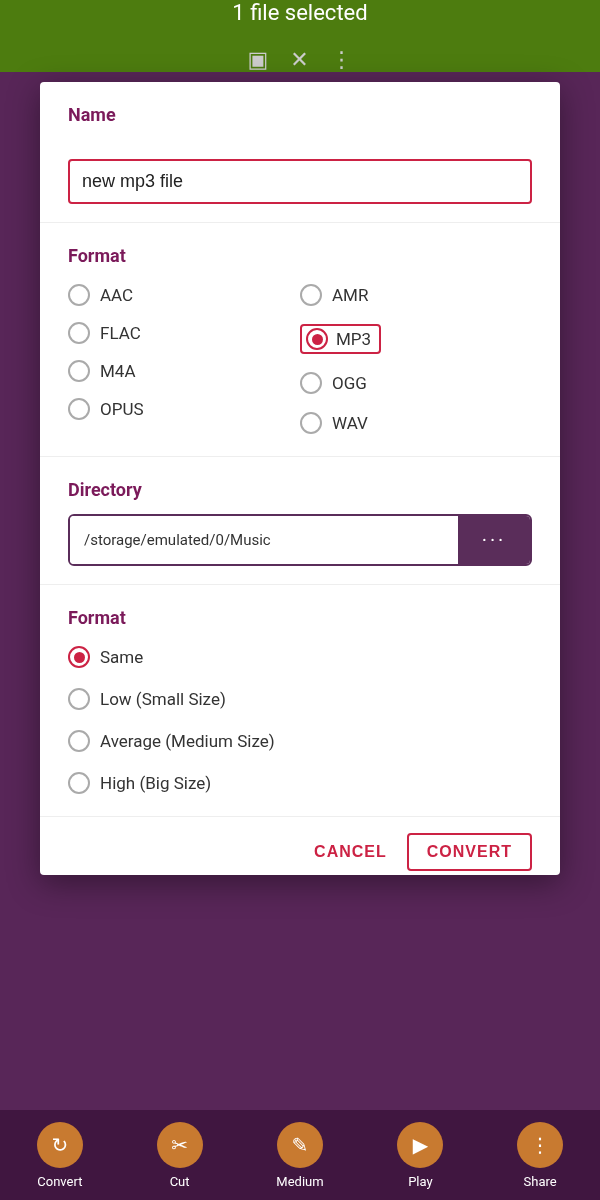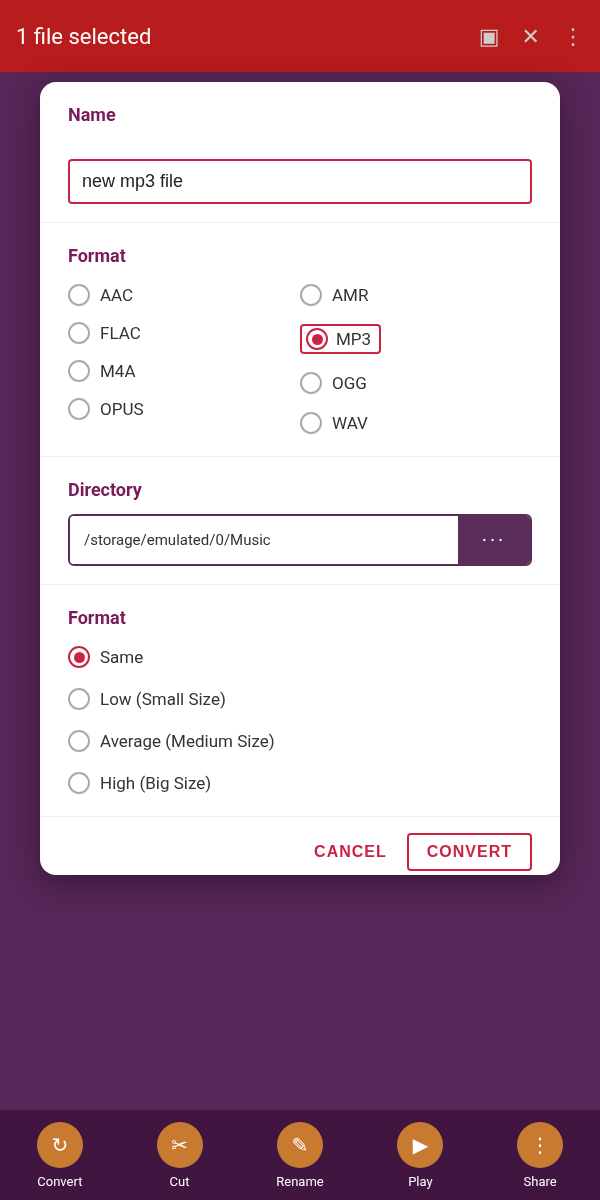--- a/index.html
+++ b/index.html
@@ -7,26 +7,27 @@
       width: 600px;
       height: 1200px;
       overflow: hidden;
       font-family: 'Roboto', Arial, sans-serif;
       background: #6b3a6b;
       position: relative;
     }
 
     
     .top-bar {
-      background: #b91c1c;
+      background: #4d7c0f;
       height: 72px;
       display: flex;
       align-items: center;
-      padding: 0 16px;
+      padding: 0 23px;
       justify-content: space-between;
+      flex-direction: column;
     }
     .top-bar-title {
       color: #fff;
       font-size: 22px;
       font-weight: 400;
     }
     .top-bar-icons {
       display: flex;
       align-items: center;
       gap: 22px;
@@ -56,21 +57,21 @@
       right: 0;
       bottom: 0;
       display: flex;
       align-items: flex-start;
       justify-content: center;
       z-index: 10;
       padding-top: 10px;
     }
     .modal {
       background: #fff;
-      border-radius: 16px;
+      border-radius: 4px;
       width: 520px;
       padding: 0;
       overflow: hidden;
       box-shadow: 0 8px 32px rgba(0,0,0,0.4);
     }
 
     
     .section {
       padding: 22px 28px 18px 28px;
       border-bottom: 1px solid #eee;
@@ -368,21 +369,21 @@
   <div class="toolbar-item">
     <div class="toolbar-icon-circle">↻</div>
     <span class="toolbar-label">Convert</span>
   </div>
   <div class="toolbar-item">
     <div class="toolbar-icon-circle">✂</div>
     <span class="toolbar-label">Cut</span>
   </div>
   <div class="toolbar-item">
     <div class="toolbar-icon-circle">✎</div>
-    <span class="toolbar-label">Rename</span>
+    <span class="toolbar-label">Medium</span>
   </div>
   <div class="toolbar-item">
     <div class="toolbar-icon-circle">▶</div>
     <span class="toolbar-label">Play</span>
   </div>
   <div class="toolbar-item">
     <div class="toolbar-icon-circle">⋮</div>
     <span class="toolbar-label">Share</span>
   </div>
 </div>

